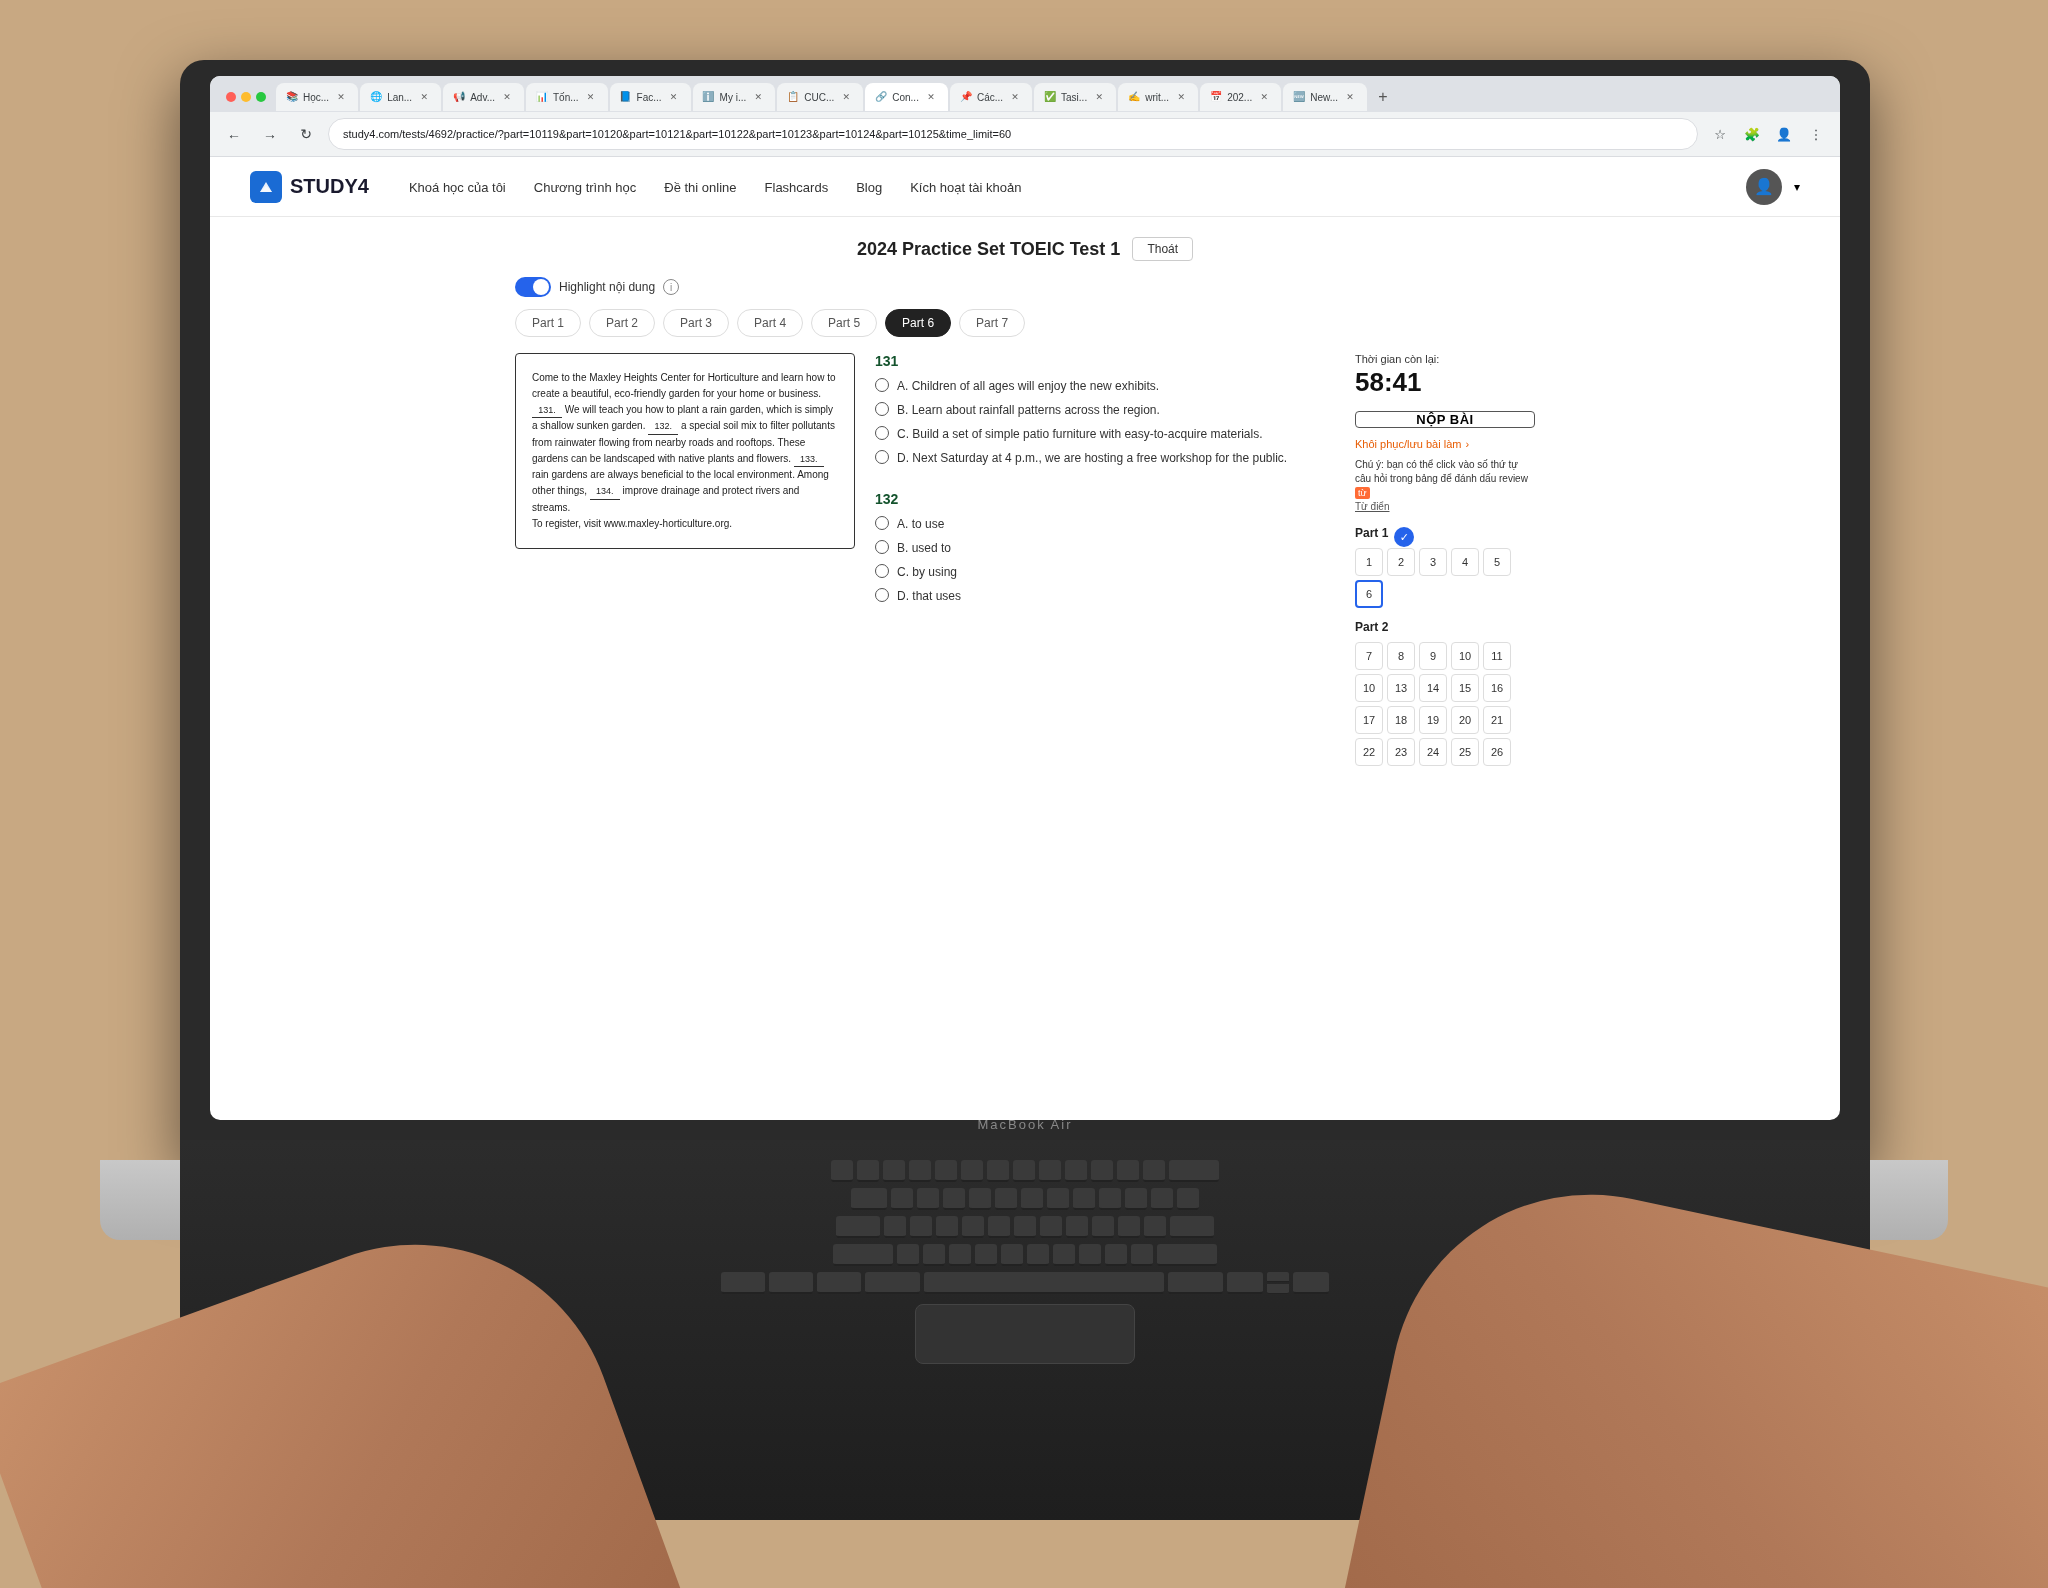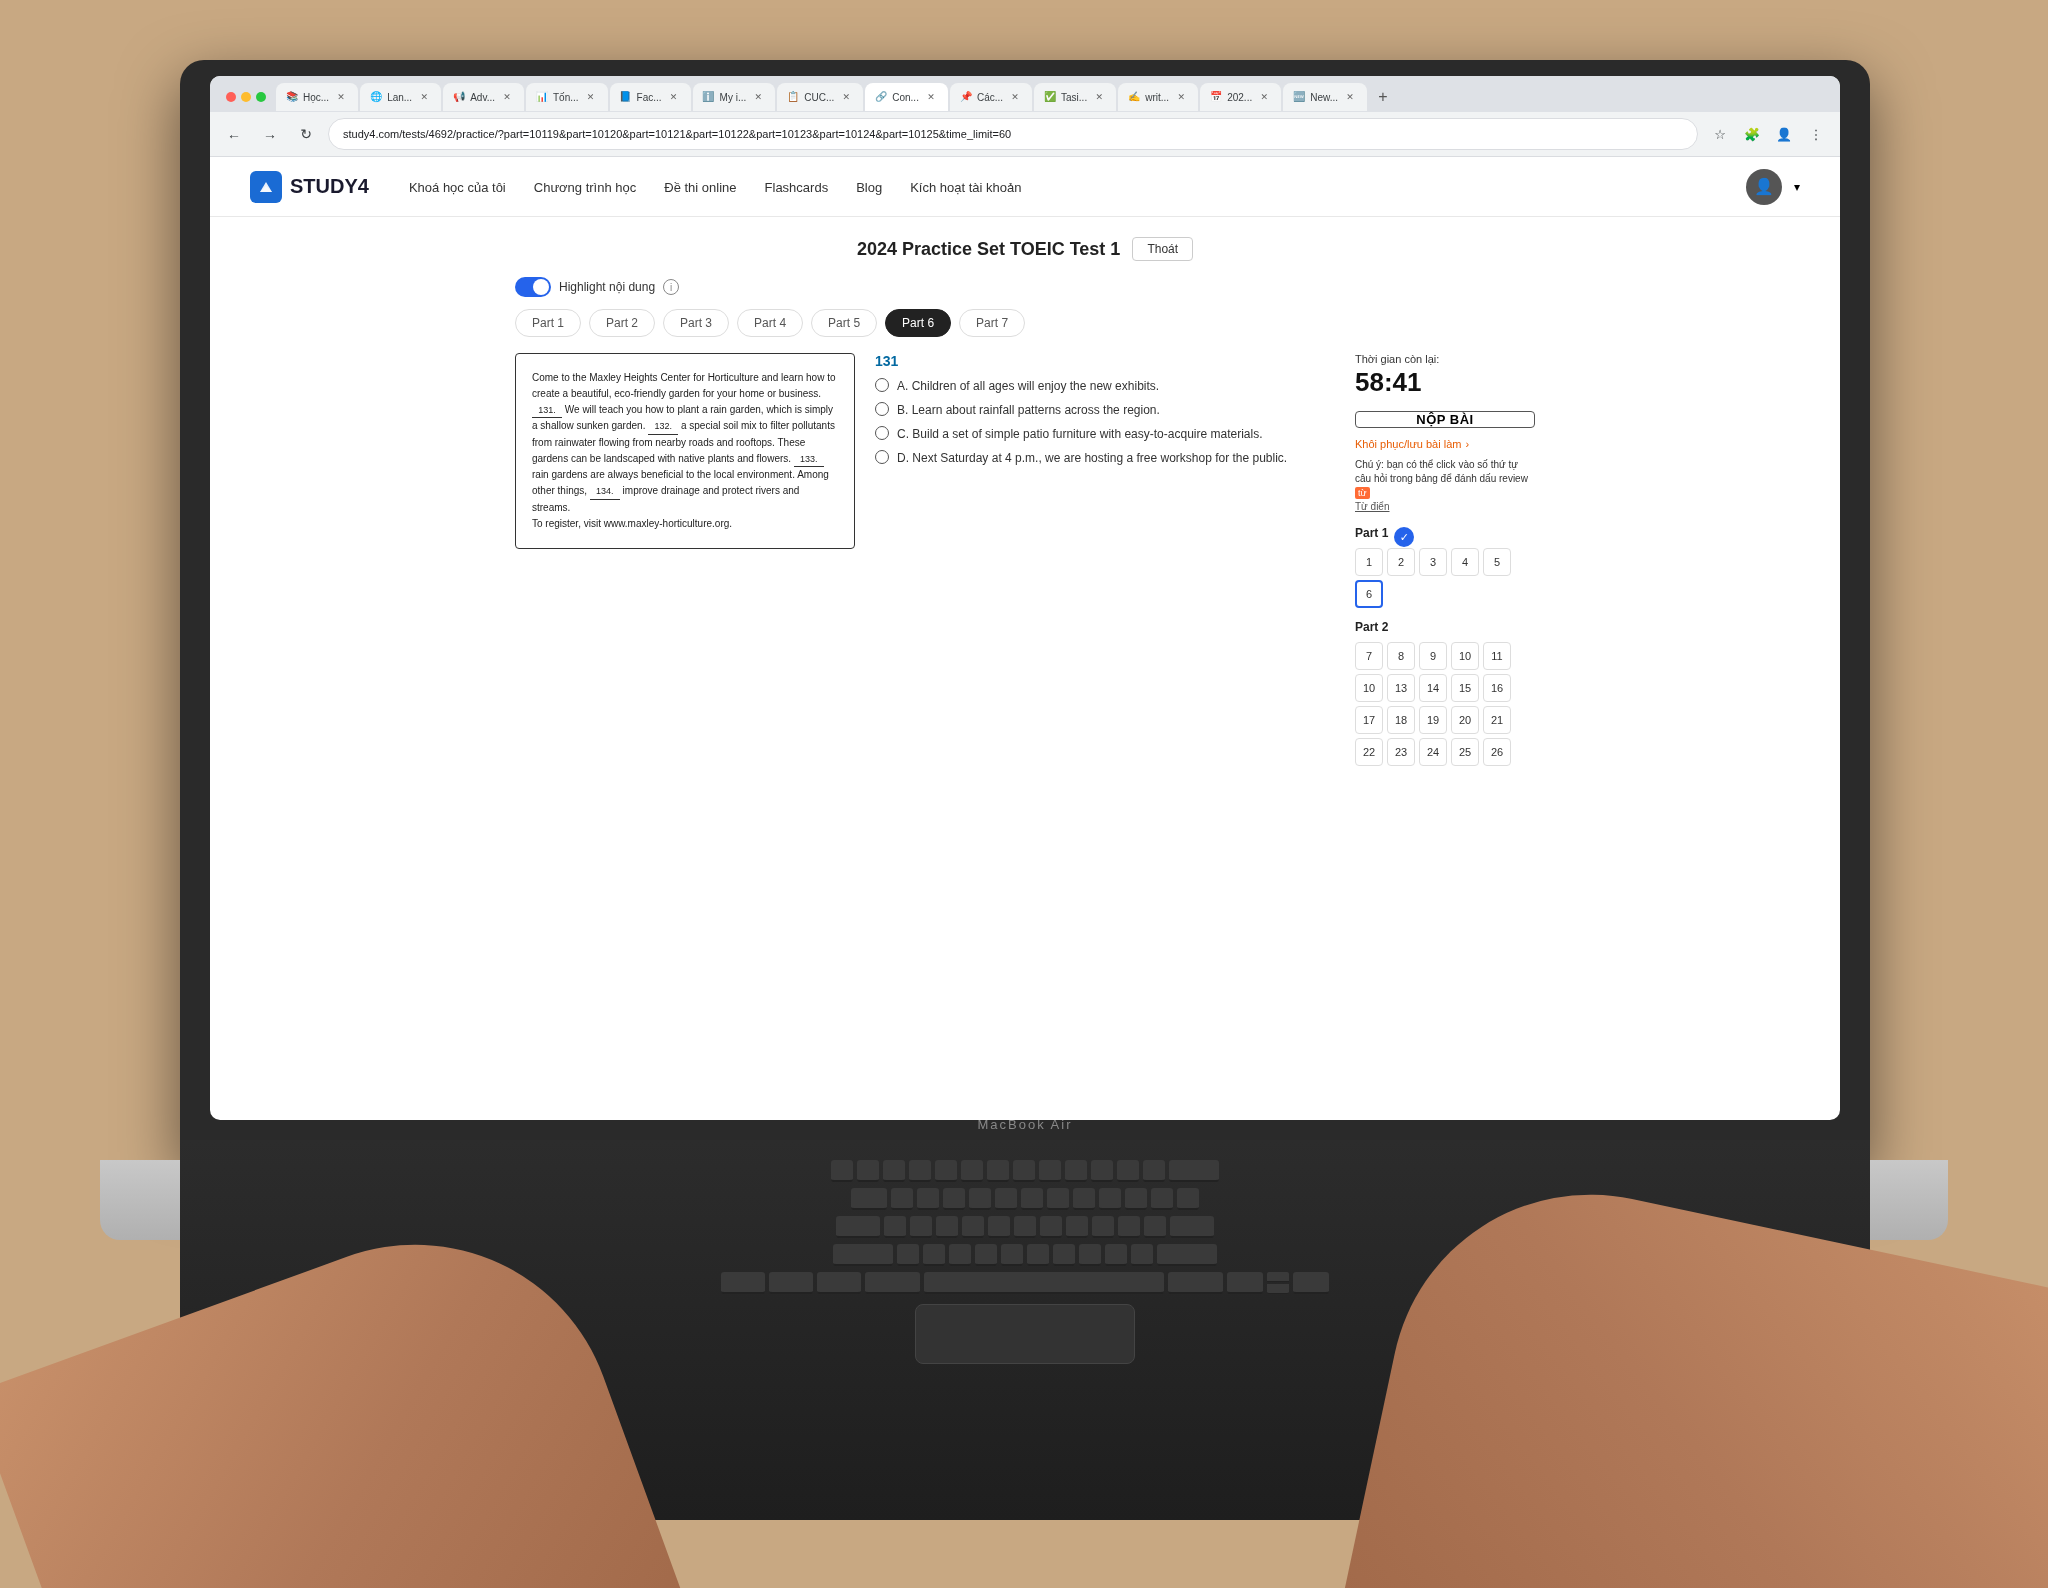--- a/index.html
+++ b/index.html
@@ -371,21 +371,21 @@
       flex: 1;
     }
 
     .question-block {
       margin-bottom: 24px;
     }
 
     .question-num {
       font-size: 14px;
       font-weight: 600;
-      color: #0369a1;
+      color: #14532d;
       margin-bottom: 8px;
     }
 
     .option-row {
       display: flex;
       align-items: flex-start;
       gap: 8px;
       margin-bottom: 6px;
       font-size: 12px;
       color: #333;
@@ -734,20 +734,39 @@
                 <div class="option-row">
                   <div class="radio-circle"></div>
                   <span>C. Build a set of simple patio furniture with easy-to-acquire materials.</span>
                 </div>
                 <div class="option-row">
                   <div class="radio-circle"></div>
                   <span>D. Next Saturday at 4 p.m., we are hosting a free workshop for the public.</span>
                 </div>
               </div>
 
+              <div class="question-block">
+                <div class="question-num">132</div>
+                <div class="option-row">
+                  <div class="radio-circle"></div>
+                  <span>A. to use</span>
+                </div>
+                <div class="option-row">
+                  <div class="radio-circle"></div>
+                  <span>B. used to</span>
+                </div>
+                <div class="option-row">
+                  <div class="radio-circle"></div>
+                  <span>C. by using</span>
+                </div>
+                <div class="option-row">
+                  <div class="radio-circle"></div>
+                  <span>D. that uses</span>
+                </div>
+              </div>
 
 
             </div>
 
             <div class="right-panel">
               <div class="timer-label">Thời gian còn lại:</div>
               <div class="timer-value">58:41</div>
               <button class="submit-btn">NỘP BÀI</button>
               <div class="restore-link">Khôi phục/lưu bài làm</div>
               <div class="hint-text">

